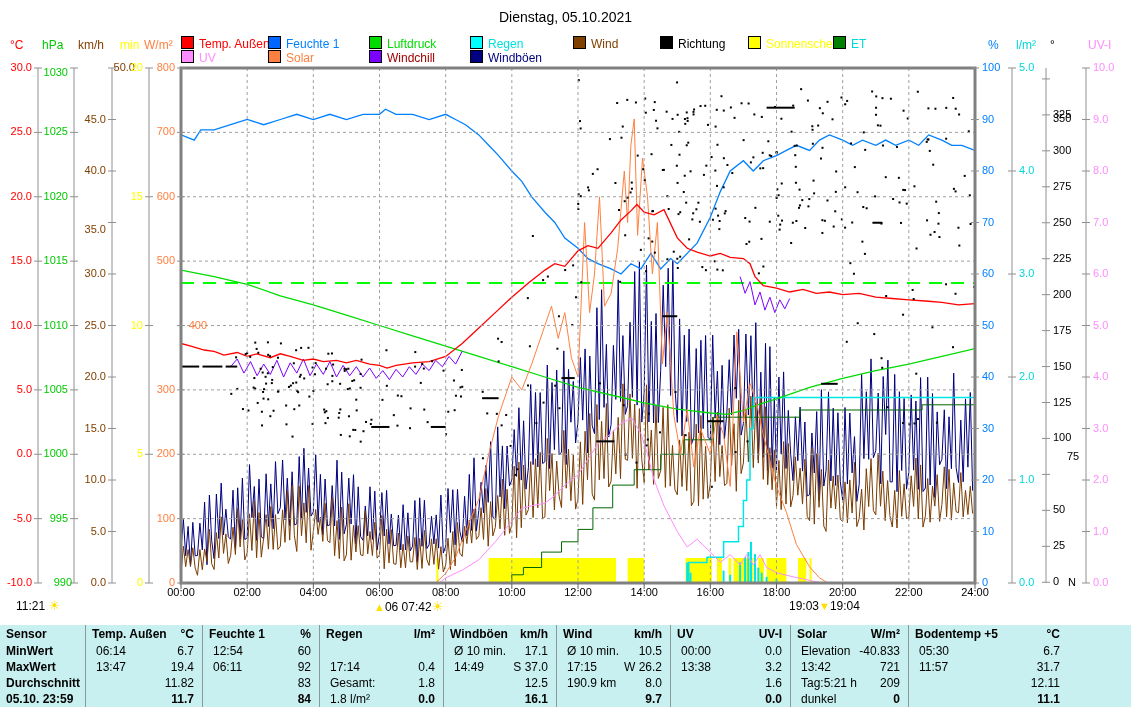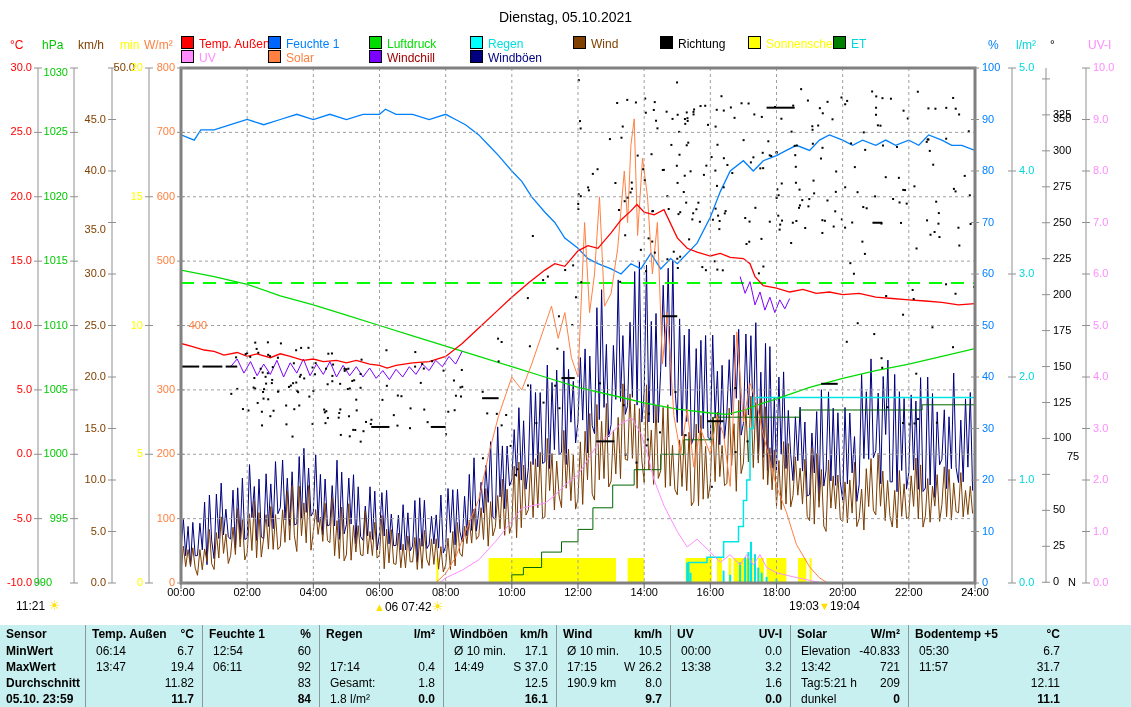--- a/index.html
+++ b/index.html
@@ -734,21 +734,21 @@
       <div class="ax-lab" style="top: 511.625px; color: rgb(255, 0, 0); left: -8px; width: 40px; text-align: right;">-5.0</div>
       <div class="ax-lab" style="top: 576px; color: rgb(255, 0, 0); left: -8px; width: 40px; text-align: right;">-10.0</div>
       <div class="ax-lab" style="top: 66px; color: rgb(0, 200, 0); left: 28px; width: 40px; text-align: right;">1030</div>
       <div class="ax-lab" style="top: 125.375px; color: rgb(0, 200, 0); left: 28px; width: 40px; text-align: right;">1025</div>
       <div class="ax-lab" style="top: 189.75px; color: rgb(0, 200, 0); left: 28px; width: 40px; text-align: right;">1020</div>
       <div class="ax-lab" style="top: 254.125px; color: rgb(0, 200, 0); left: 28px; width: 40px; text-align: right;">1015</div>
       <div class="ax-lab" style="top: 318.5px; color: rgb(0, 200, 0); left: 28px; width: 40px; text-align: right;">1010</div>
       <div class="ax-lab" style="top: 382.875px; color: rgb(0, 200, 0); left: 28px; width: 40px; text-align: right;">1005</div>
       <div class="ax-lab" style="top: 447.25px; color: rgb(0, 200, 0); left: 28px; width: 40px; text-align: right;">1000</div>
       <div class="ax-lab" style="top: 511.625px; color: rgb(0, 200, 0); left: 28px; width: 40px; text-align: right;">995</div>
-      <div class="ax-lab" style="top: 576px; color: rgb(0, 200, 0); left: 28px; width: 24px; text-align: right;">990</div>
+      <div class="ax-lab" style="top: 576px; color: rgb(0, 200, 0); left: 28px; width: 44px; text-align: right;">990</div>
       <div class="ax-lab" style="top: 61px; color: rgb(128, 64, 0); left: 66px; width: 40px; text-align: right; padding-left: 29px;">50.0</div>
       <div class="ax-lab" style="top: 112.5px; color: rgb(128, 64, 0); left: 66px; width: 40px; text-align: right;">45.0</div>
       <div class="ax-lab" style="top: 164px; color: rgb(128, 64, 0); left: 66px; width: 40px; text-align: right;">40.0</div>
       <div class="ax-lab" style="top: 223px; color: rgb(128, 64, 0); left: 66px; width: 40px; text-align: right;">35.0</div>
       <div class="ax-lab" style="top: 267px; color: rgb(128, 64, 0); left: 66px; width: 40px; text-align: right;">30.0</div>
       <div class="ax-lab" style="top: 318.5px; color: rgb(128, 64, 0); left: 66px; width: 40px; text-align: right;">25.0</div>
       <div class="ax-lab" style="top: 370px; color: rgb(128, 64, 0); left: 66px; width: 40px; text-align: right;">20.0</div>
       <div class="ax-lab" style="top: 421.5px; color: rgb(128, 64, 0); left: 66px; width: 40px; text-align: right;">15.0</div>
       <div class="ax-lab" style="top: 473px; color: rgb(128, 64, 0); left: 66px; width: 40px; text-align: right;">10.0</div>
       <div class="ax-lab" style="top: 524.5px; color: rgb(128, 64, 0); left: 66px; width: 40px; text-align: right;">5.0</div>

